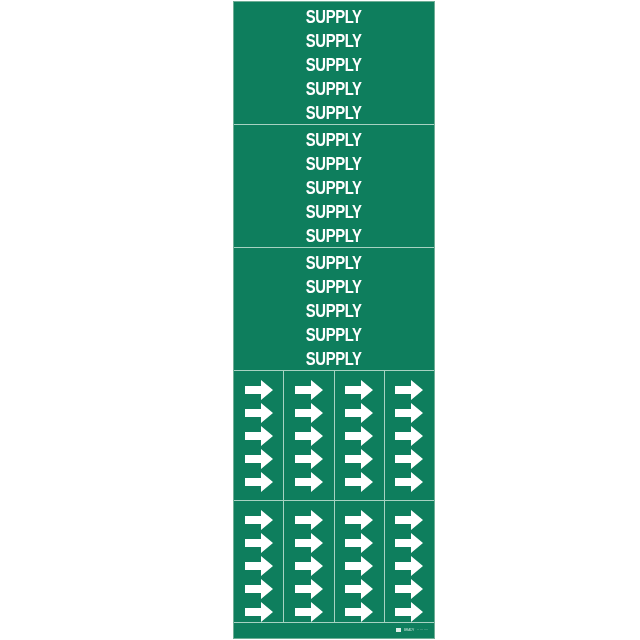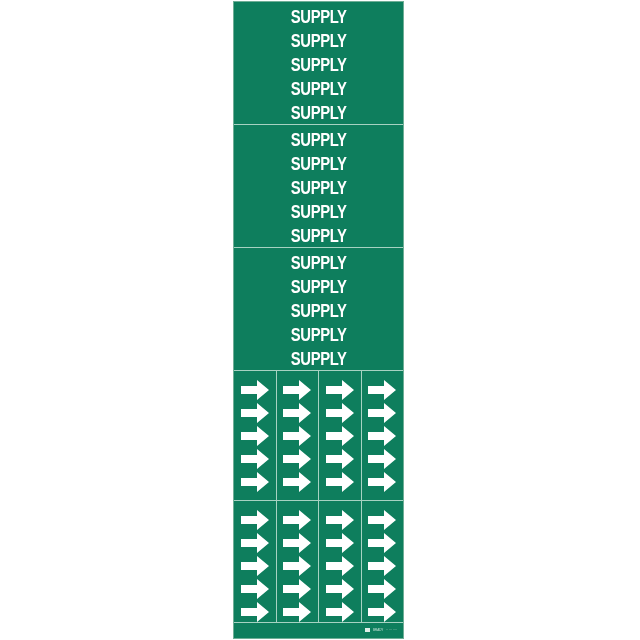--- a/index.html
+++ b/index.html
@@ -1,17 +1,17 @@
 <!DOCTYPE html>
 <html><head>
 <meta charset="utf-8">
 <style>
   html,body{margin:0;padding:0;background:#ffffff;}
   body{width:640px;height:640px;position:relative;overflow:hidden;font-family:"Liberation Sans",sans-serif;}
-  .sheet{position:absolute;left:233px;top:1px;width:171px;height:638px;background:#0e7e5d;border:1px solid #6fae96;box-sizing:border-box;}
+  .sheet{position:absolute;left:233px;top:1px;width:202px;height:638px;background:#0e7e5d;border:1px solid #6fae96;box-sizing:border-box;}
   .label-block{position:absolute;left:0;width:100%;border-bottom:1px solid #a7d2c2;box-sizing:border-box;display:flex;flex-direction:column;align-items:center;justify-content:flex-start;padding-top:3px;}
   .label-text{color:#ffffff;font-family:"Liberation Sans Narrow","Liberation Sans",sans-serif;font-weight:bold;font-size:19px;line-height:24px;letter-spacing:-0.5px;transform:scaleX(0.78);height:24px;}
   .arrow-block{position:absolute;left:0;width:100%;box-sizing:border-box;border-bottom:1px solid #a7d2c2;display:flex;}
   .arrow-col{flex:1;border-right:1px solid #a7d2c2;display:flex;flex-direction:column;align-items:center;padding-top:9px;box-sizing:border-box;}
   .arrow-col:last-child{border-right:none;}
   .arrow{width:28px;height:20px;margin-bottom:3px;}
   .footer{position:absolute;left:0;bottom:0;width:100%;height:16px;display:flex;align-items:center;justify-content:flex-end;padding-right:6px;box-sizing:border-box;gap:3px;}
   .footer-logo{width:5px;height:4px;background:#dfeee8;}
   .footer-text{color:#cfe6dc;font-size:3px;white-space:nowrap;}
 </style>

